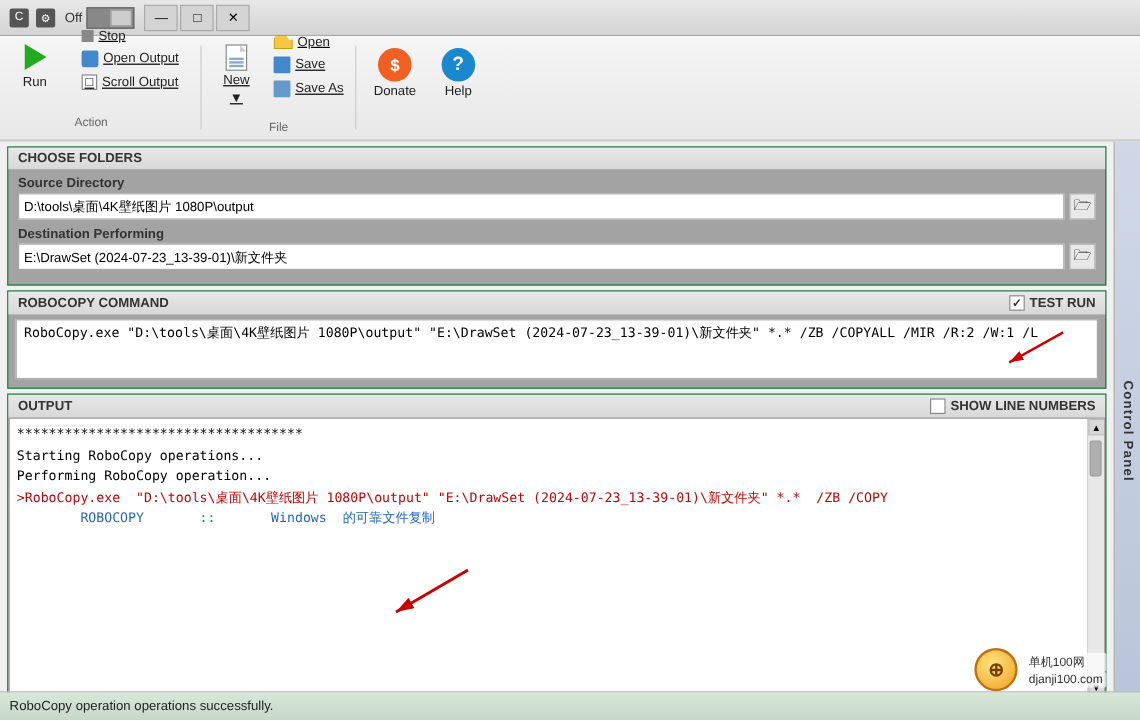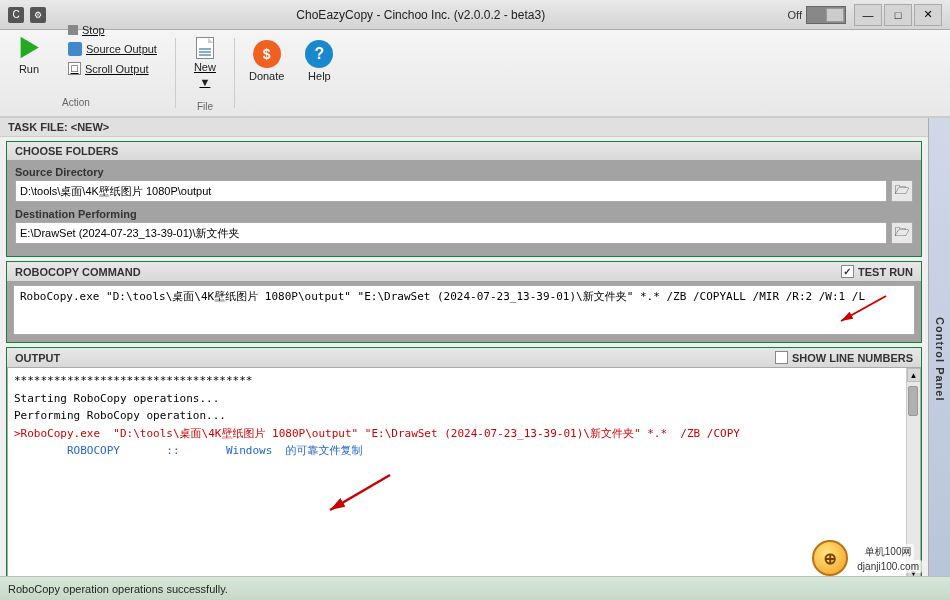--- a/index.html
+++ b/index.html
@@ -489,21 +489,20 @@
     }
   </style>
 </head>
 <body>
 
 <div class="title-bar">
   <div class="title-bar-icons">
     <div class="title-icon">C</div>
     <div class="title-icon" style="font-size:9px;">⚙</div>
   </div>
-  <div class="title-text">ChoEazyCopy - Cinchoo Inc. (v2.0.0.2 - beta3)</div>
   <div class="off-toggle">
     <span class="off-label">Off</span>
     <div class="toggle-box">
       <div class="toggle-knob"></div>
     </div>
   </div>
   <div class="title-buttons">
     <div class="title-btn">—</div>
     <div class="title-btn">□</div>
     <div class="title-btn close">✕</div>
@@ -519,21 +518,21 @@
 
   <div class="action-group">
     <div class="ribbon-btn-small">
       <div class="icon-stop">
           <div class="icon-stop-sq"></div>
         </div>
       <span>Stop</span>
     </div>
     <div class="ribbon-btn-small">
       <div style="width:14px;height:14px;background:#4488cc;border-radius:2px;flex-shrink:0;"></div>
-      <span>Source Output</span>
+      <span>Open Output</span>
     </div>
     <div class="ribbon-btn-small">
       <div class="checkbox-el">
           <span style="font-size:9px;">☐</span>
         </div>
       <span>Scroll Output</span>
     </div>
     <div style="font-size:10px;color:#666;margin-top:18px;">Action</div>
   </div>
 
@@ -545,44 +544,54 @@
       <div class="icon-new-page">
         <div style="position:absolute;top:0;right:0;width:0;height:0;border-left:5px solid #d8d8d8;border-top:5px solid transparent;"></div>
         <div style="position:absolute;bottom:2px;left:2px;right:2px;height:2px;background:#88aacc;"></div>
         <div style="position:absolute;bottom:5px;left:2px;right:2px;height:2px;background:#88aacc;"></div>
         <div style="position:absolute;bottom:8px;left:2px;right:2px;height:2px;background:#88aacc;"></div>
       </div>
       <span>New</span>
       <span class="dropdown-arrow">▼</span>
     </div>
 
+    <div class="ribbon-stacked">
+      <div class="ribbon-btn-small">
+        <div style="width:16px;height:12px;background:#f4c842;border:1px solid #c8a00a;clip-path:polygon(0 35%,15% 0,65% 0,80% 35%,100% 35%,100% 100%,0 100%);flex-shrink:0;"></div>
+        <span>Open</span>
+      </div>
+      <div class="ribbon-btn-small">
+        <div style="width:14px;height:14px;background:#4488cc;border-radius:1px;flex-shrink:0;"></div>
+        <span>Save</span>
+      </div>
+      <div class="ribbon-btn-small">
+        <div style="width:14px;height:14px;background:#6699cc;border-radius:1px;flex-shrink:0;"></div>
+        <span>Save As</span>
+      </div>
+    </div>
     <div style="position:absolute;bottom:4px;left:0;right:0;text-align:center;font-size:10px;color:#666;">File</div>
   </div>
 
   <div class="ribbon-separator"></div>
 
   <div class="ribbon-btn-large" style="padding-bottom:8px;">
     <div class="icon-donate">$</div>
     <span>Donate</span>
   </div>
 
   <div class="ribbon-btn-large" style="padding-bottom:8px;">
     <div class="icon-help">?</div>
     <span>Help</span>
   </div>
 </div>
 
 <div style="display:flex;flex-direction:row;height:calc(600px - 30px - 88px);position:relative;">
 
   <div class="content-area">
 
-    <div class="task-bar">
-      <span>TASK FILE:</span>
-      <span>&lt;NEW&gt;</span>
-    </div>
 
     <div class="section">
       <div class="section-header">
         <span>CHOOSE FOLDERS</span>
       </div>
       <div class="folders-section">
         <div class="dir-label">Source Directory</div>
         <div class="dir-input-row">
           <input type="text" class="dir-input" value="D:\tools\桌面\4K壁纸图片 1080P\output" style="">
           <div class="dir-browse-btn">🗁</div>
@@ -657,18 +666,18 @@
 
   <div class="control-panel-tab">Control Panel</div>
 
 </div>
 
 <div class="status-bar">
   <span>RoboCopy operation operations successfully.</span>
 
   <div class="watermark-area">
     <div class="wm-circle">⊕</div>
-    <div style="display:flex;flex-direction:column;align-items:center;">
+    <div style="display:flex;flex-direction:column;">
       <span class="wm-text">单机100网</span>
       <span class="wm-text">djanji100.com</span>
     </div>
   </div>
 </div>
 
 </body></html>

